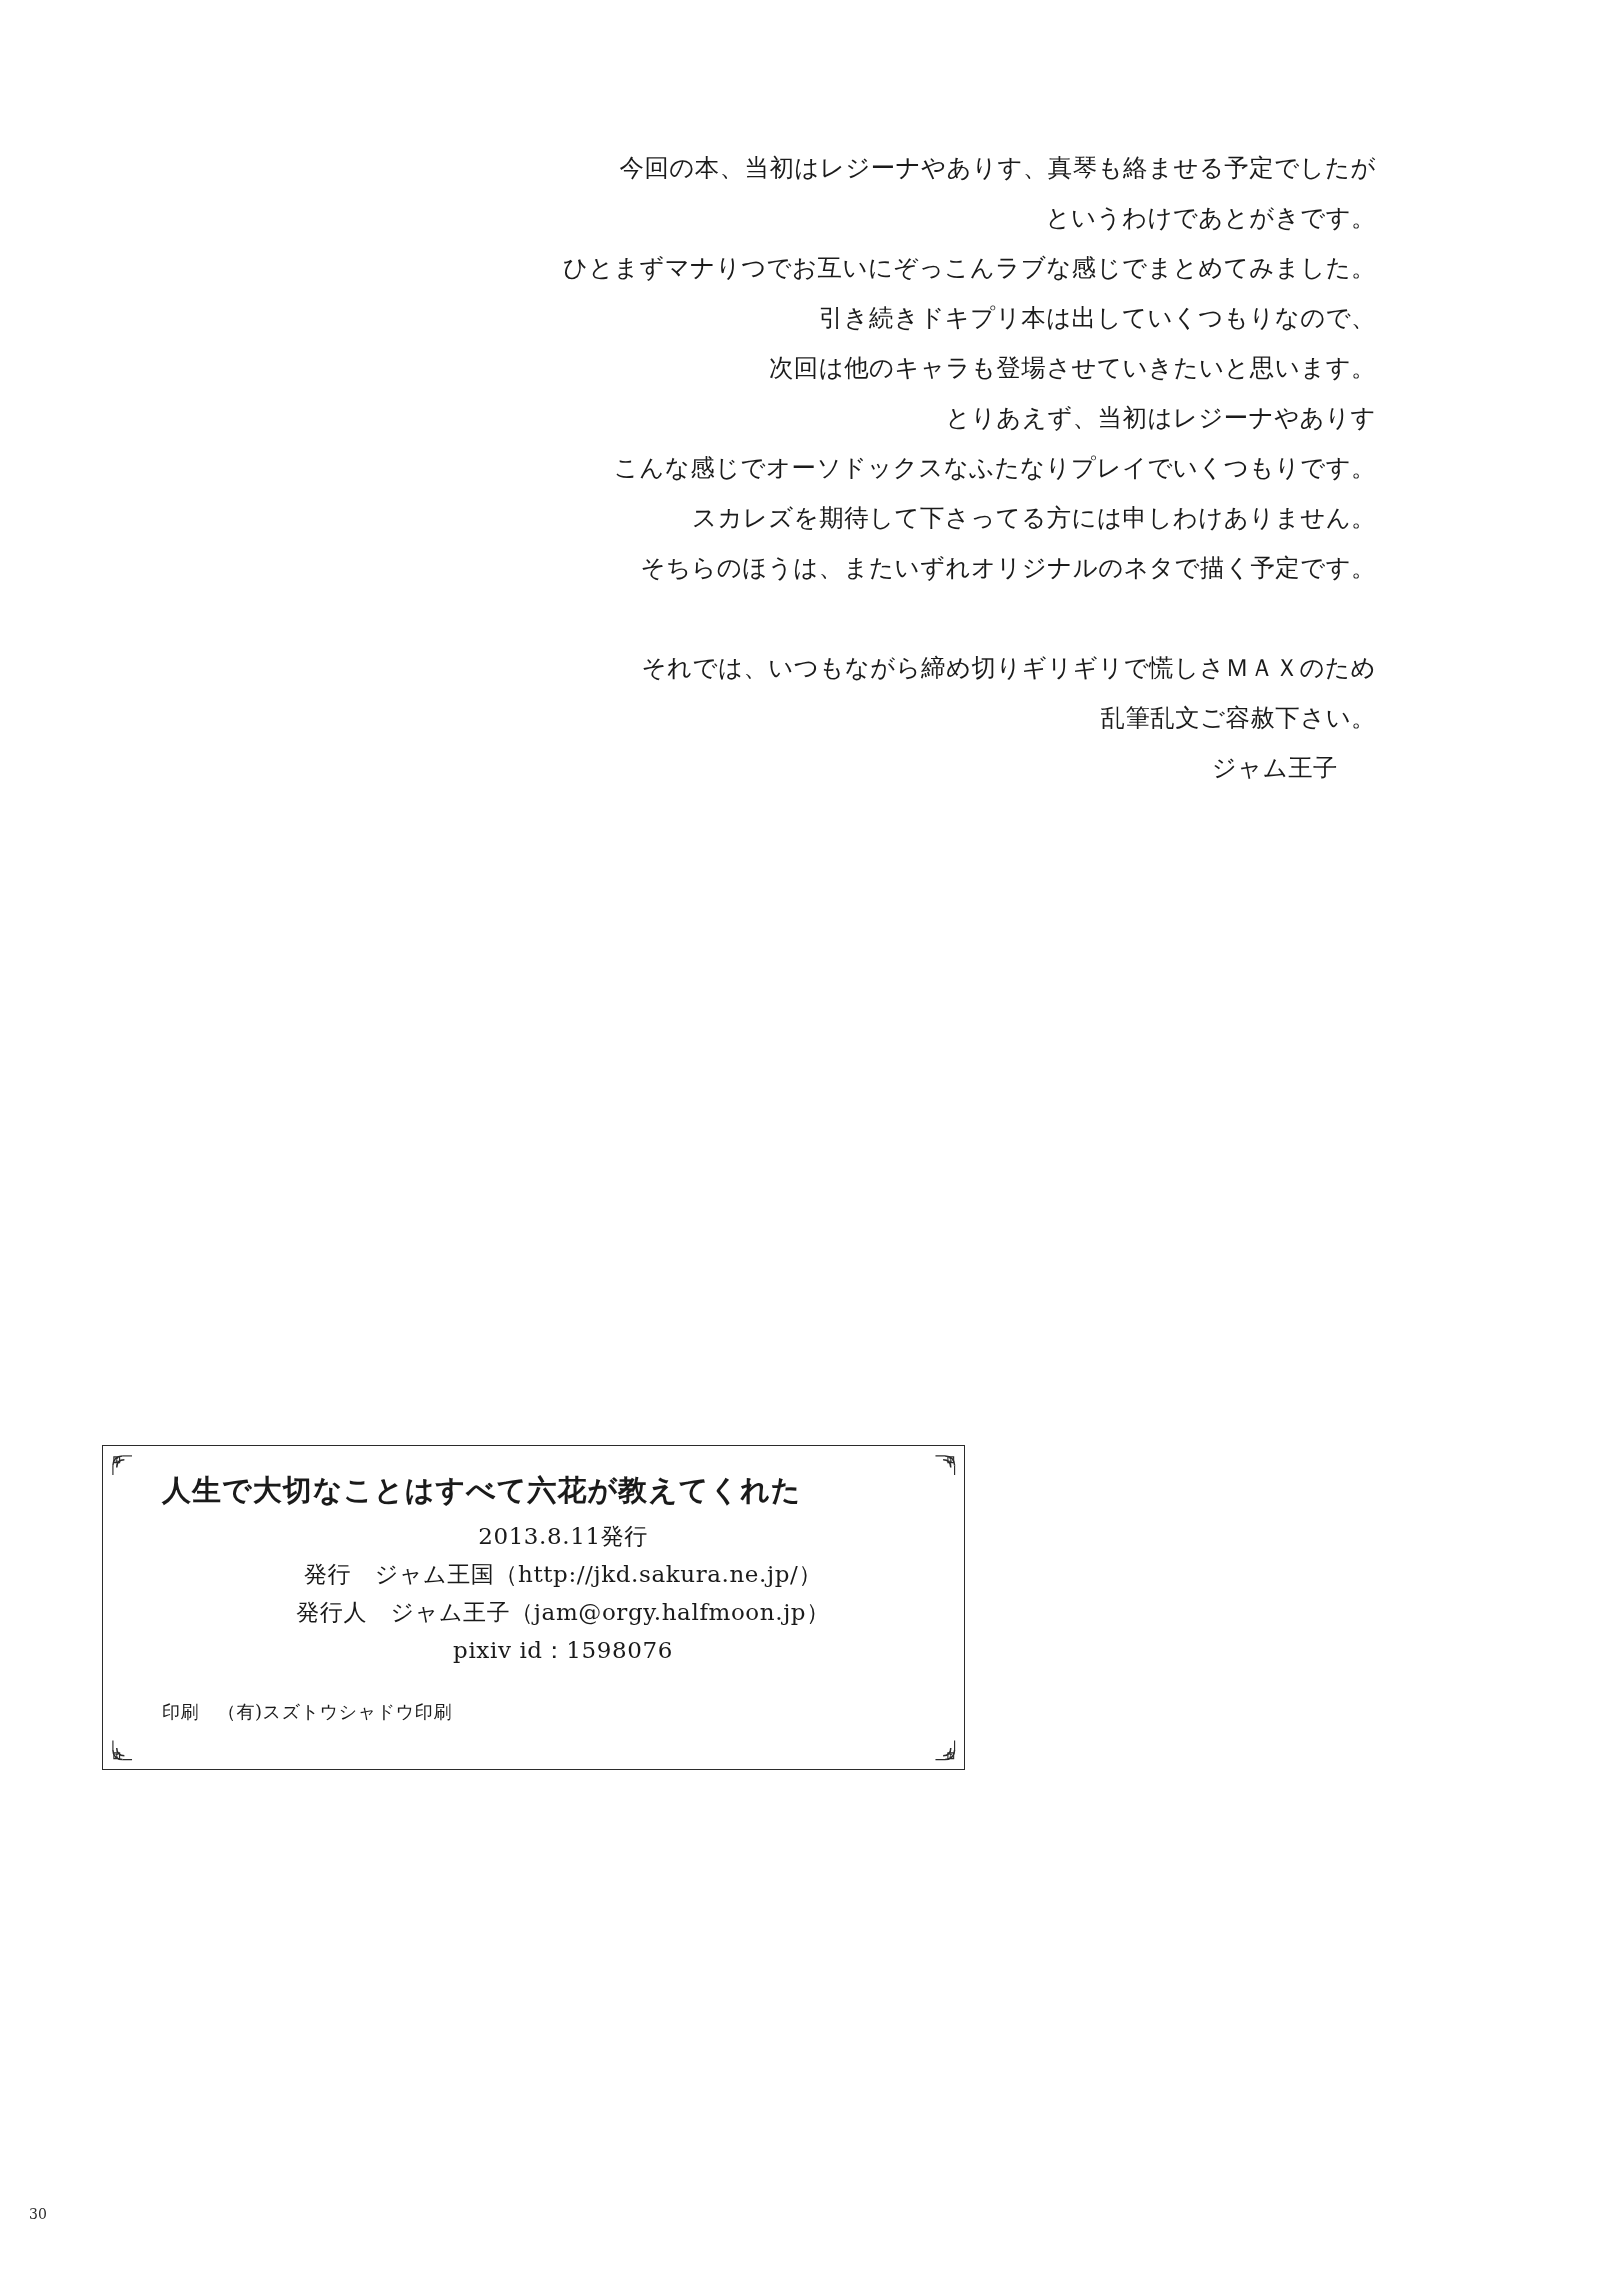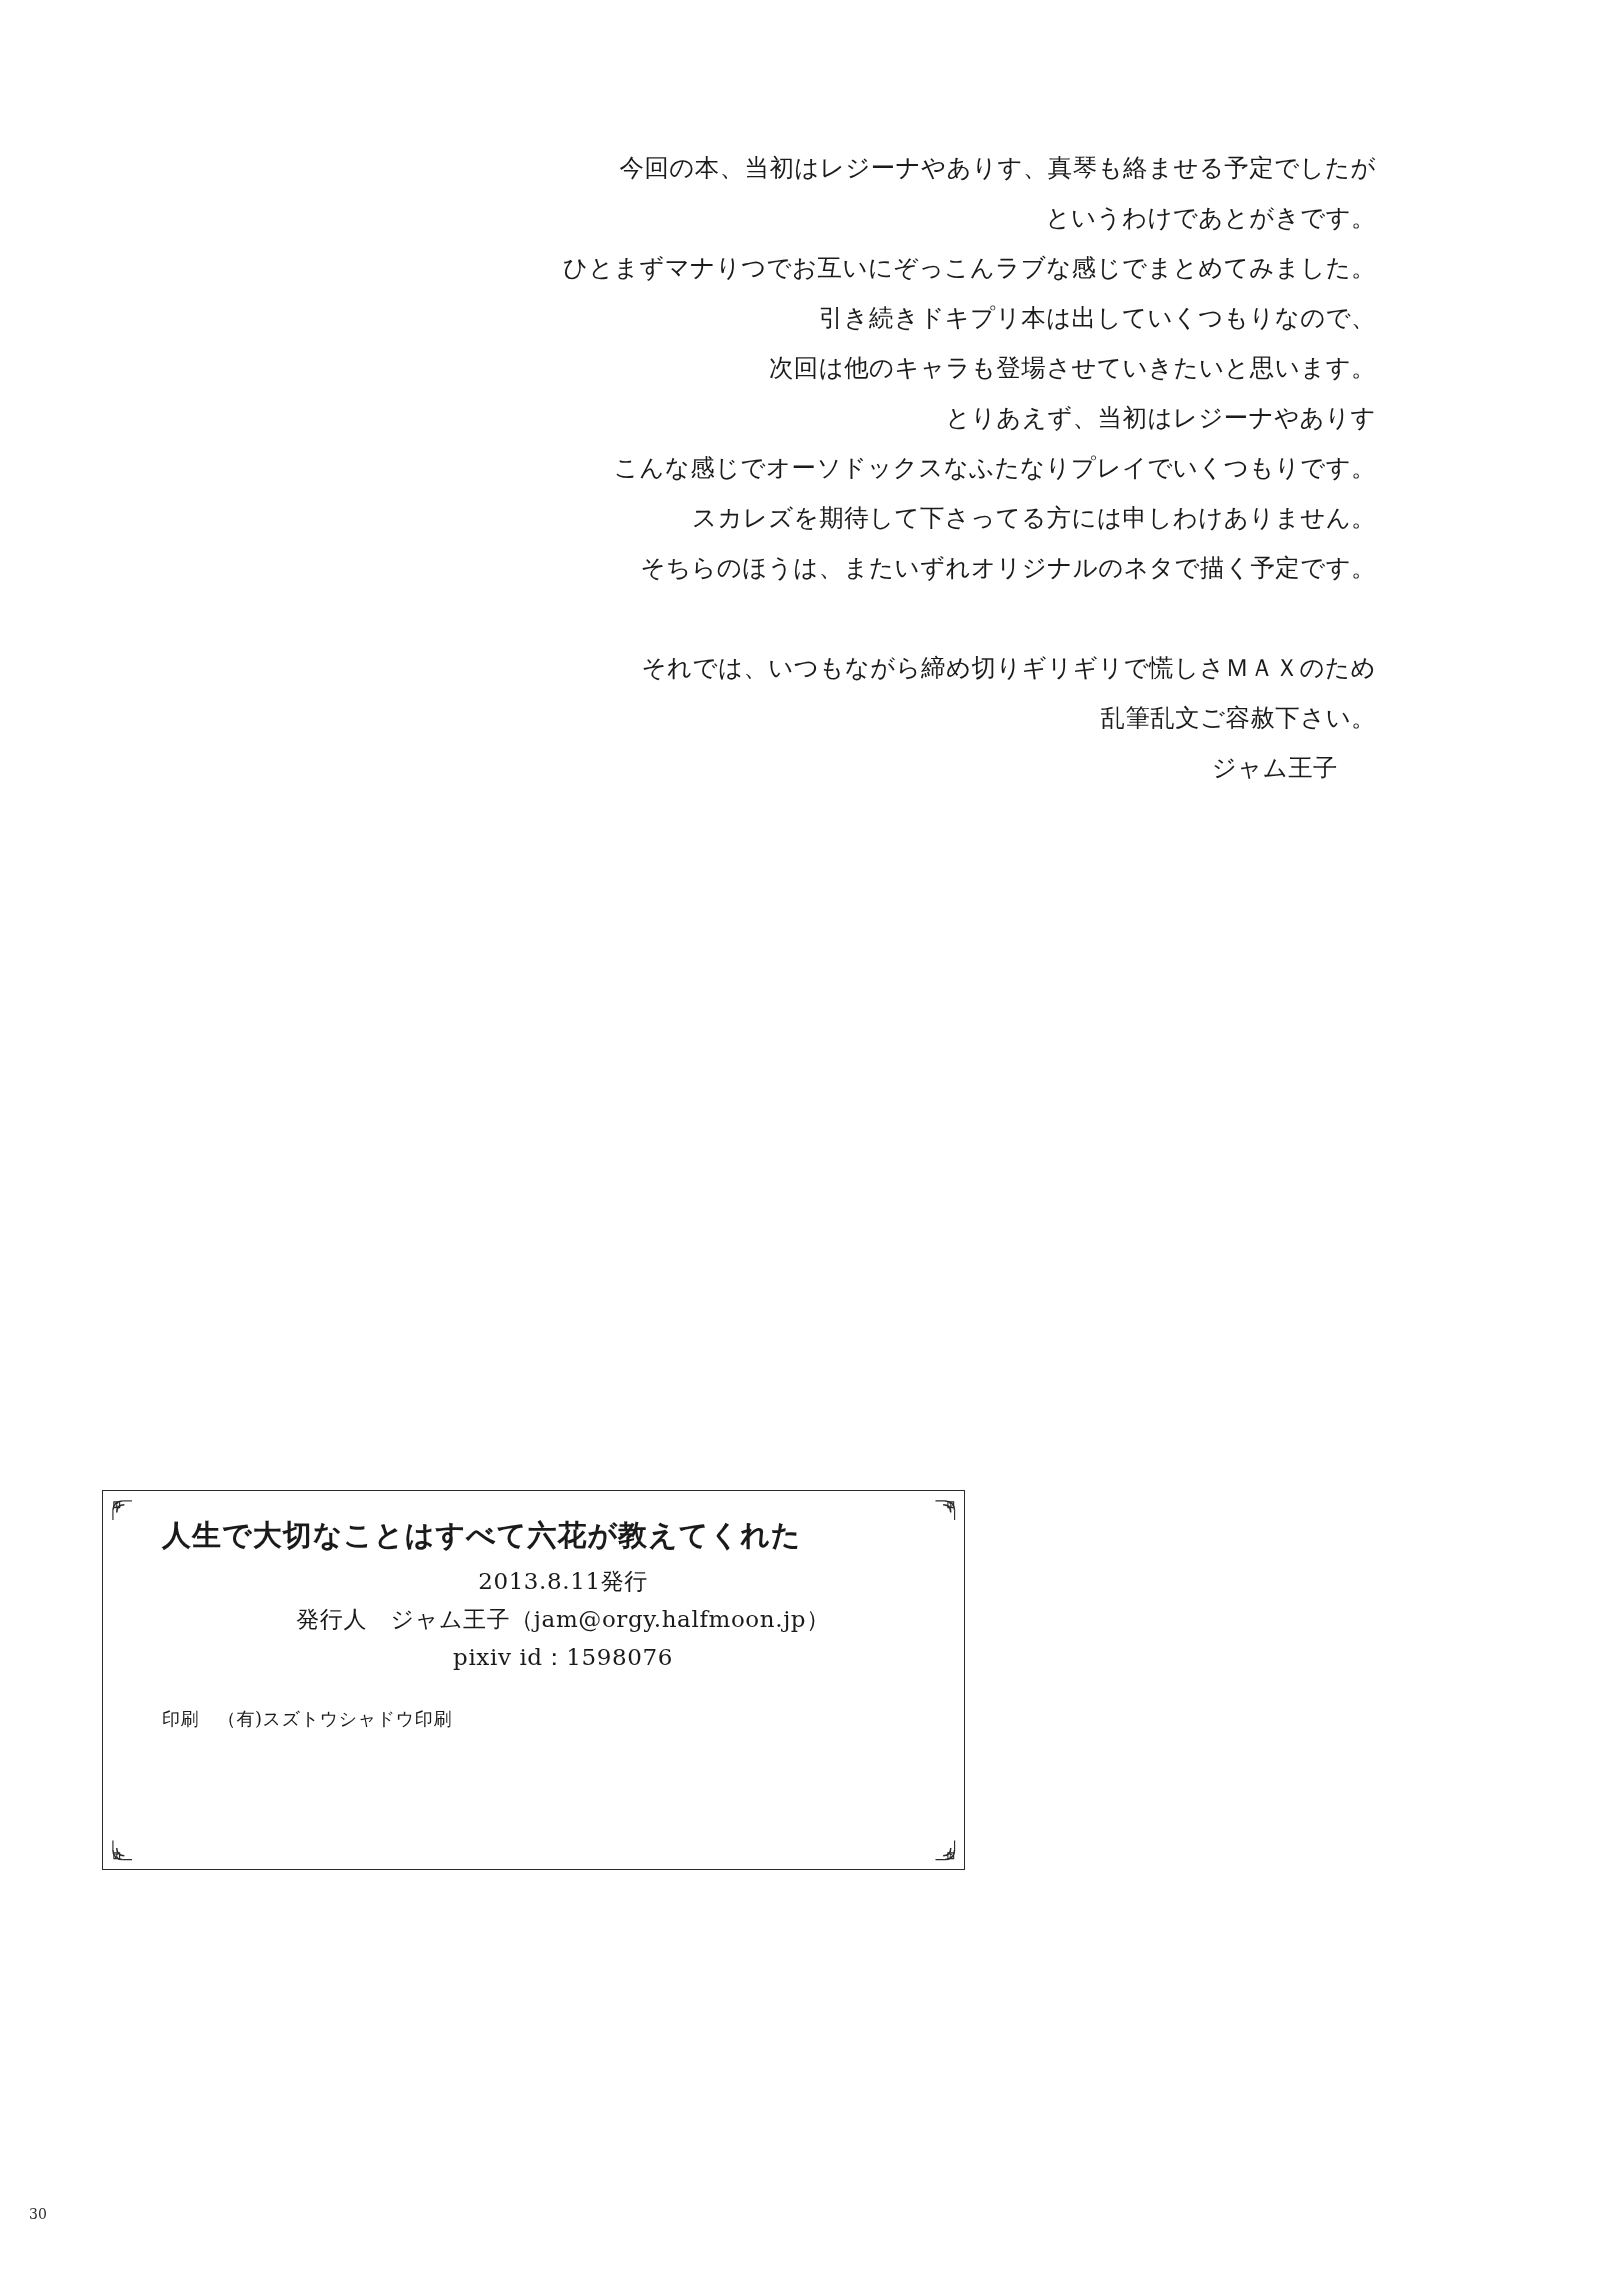--- a/index.html
+++ b/index.html
@@ -37,23 +37,23 @@
   .sign {
     margin-top: 50px;
     padding-right: 38px;
     font-size: 24.4px;
   }
 
   
   .colophon {
     position: absolute;
     left: 102px;
-    top: 1490px;
+    top: 1445px;
     width: 863px;
-    height: 380px;
+    height: 325px;
     border: 1.9px solid #2b2b2b;
     box-sizing: border-box;
     font-family: "DejaVu Serif", serif;
   }
   .colophon-inner {
     padding: 23px 0 0 59px;
   }
   .colophon .title {
     font-size: 29px;
     font-weight: bold;
@@ -158,20 +158,21 @@
       <path d="M3 3 L9 3 L9 9 L3 9 Z" stroke-width="1.2"></path>
       <path d="M4.5 4.5 L7.5 4.5 M4.5 7.5 L7.5 7.5 M6 3.5 L6 8.5" stroke-width="1"></path>
       <path d="M12 2 L22 2" stroke-width="1.2"></path>
       <path d="M2 12 L2 22" stroke-width="1.2"></path>
     </svg>
   </span>
 
   <div class="colophon-inner">
     <div class="title">人生で大切なことはすべて六花が教えてくれた</div>
     <div class="line">2013.8.11発行</div>
+    <div class="line">発行　ジャム王国（http://jkd.sakura.ne.jp/）</div>
     <div class="line">発行人　ジャム王子（jam@orgy.halfmoon.jp）</div>
     <div class="line">pixiv id：1598076</div>
     <div class="printer">印刷　（有)スズトウシャドウ印刷</div>
   </div>
 </div>
 
 <div class="page-number">30</div>
 
 
 </body></html>

